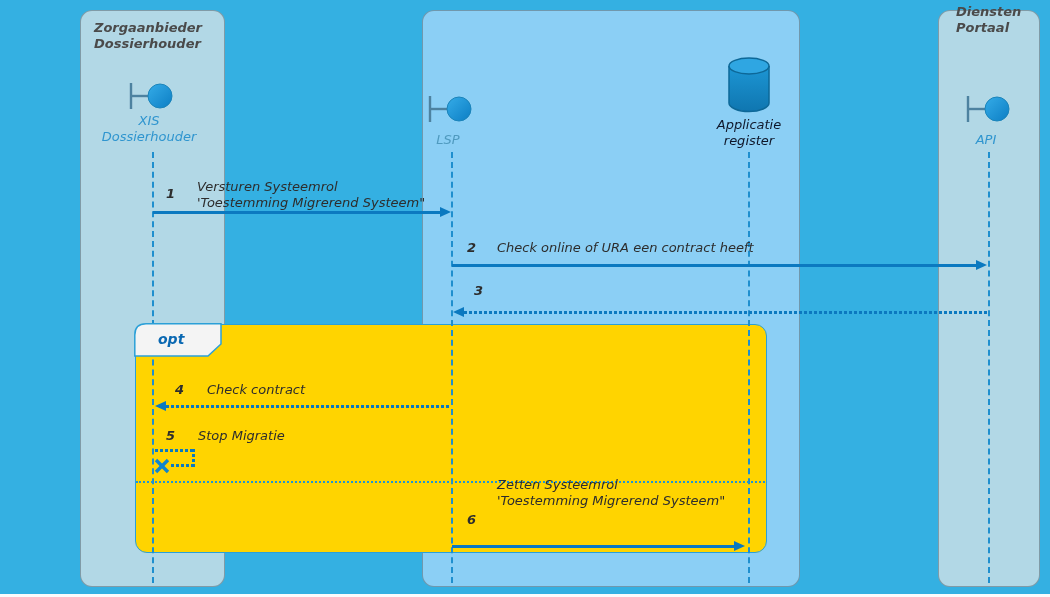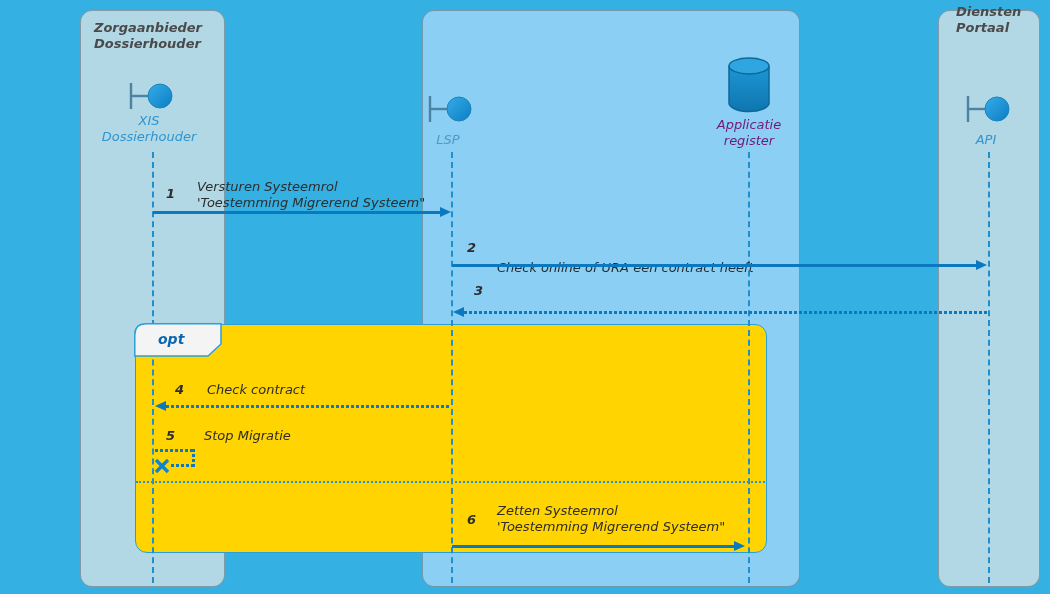--- a/index.html
+++ b/index.html
@@ -14,21 +14,21 @@
          border:1px solid rgba(95,115,125,.6);box-sizing:border-box;z-index:1;}
   .panel.light{background:#b2d8e6;}
   .panel.center{background:#8bcff5;}
   .panel-title{position:absolute;z-index:4;font-size:13px;font-weight:bold;
                color:#4a4a4a;line-height:1.25;white-space:pre-line;}
   
   .actor-icon{position:absolute;z-index:4;}
   .actor-label{position:absolute;z-index:4;font-size:13px;line-height:1.22;
                text-align:center;white-space:pre-line;color:#2f95cf;}
   .actor-label.muted{color:#4f9abf;}
-  .actor-label.white{color:#701a75;}
+  .actor-label.white{color:#0f172a;}
   
   .lifeline{position:absolute;top:152px;height:431px;width:0;
             border-left:2px dashed #1f8fce;z-index:3;}
   
   .fragment{position:absolute;left:135px;top:324px;width:632px;height:229px;
             background:#ffd400;border:1.5px solid #2ba0d8;border-radius:12px;
             box-sizing:border-box;z-index:2;}
   .fragment-divider{position:absolute;left:136px;top:481px;width:629px;height:0;
             border-top:2px dotted #2196d3;z-index:3;}
   .fragment-tab{position:absolute;left:134px;top:323px;z-index:4;}
@@ -150,21 +150,21 @@
     <div class="msg-num" style="left:166px;top:186px;">1</div>
     <div class="msg-text" style="left:197px;top:179px;">Versturen Systeemrol
 'Toestemming Migrerend Systeem"</div>
     <div class="a-line" style="left:153px;top:211px;width:288px;"></div>
     <div class="a-head-r" style="left:440px;top:207px;"></div>
   </div>
 
   
   <div class="grp">
     <div class="msg-num" style="left:467px;top:240px;">2</div>
-    <div class="msg-text" style="left:497px;top:240px;margin-top:20px;">Check online of URA een contract heeft</div>
+    <div class="msg-text" style="left:497px;top:240px;">Check online of URA een contract heeft</div>
     <div class="a-line" style="left:452px;top:264px;width:525px;"></div>
     <div class="a-head-r" style="left:976px;top:260px;"></div>
   </div>
 
   
   <div class="grp">
     <div class="msg-num" style="left:474px;top:283px;">3</div>
     <div class="a-head-l" style="left:453px;top:307px;"></div>
     <div class="a-line dotted" style="left:464px;top:311px;width:525px;"></div>
   </div>
@@ -173,35 +173,35 @@
   <div class="grp">
     <div class="msg-num" style="left:175px;top:382px;">4</div>
     <div class="msg-text" style="left:207px;top:382px;">Check contract</div>
     <div class="a-head-l" style="left:155px;top:401px;"></div>
     <div class="a-line dotted" style="left:166px;top:405px;width:283px;"></div>
   </div>
 
   
   <div class="grp">
     <div class="msg-num" style="left:166px;top:428px;">5</div>
-    <div class="msg-text" style="left:204px;top:428px;">Stop Migratie</div>
+    <div class="msg-text" style="left:198px;top:428px;">Stop Migratie</div>
     <div class="a-line dotted" style="left:155px;top:449px;width:40px;"></div>
     <div class="a-vline" style="left:192px;top:449px;height:18px;"></div>
     <div class="a-line dotted" style="left:171px;top:464px;width:24px;"></div>
     <div class="destroy-x" style="left:153px;top:457px;">
       <svg width="18" height="18" viewBox="0 0 18 18">
         <line x1="3" y1="3" x2="15" y2="15" stroke="#0f85cc" stroke-width="3.4"></line>
         <line x1="15" y1="3" x2="3" y2="15" stroke="#0f85cc" stroke-width="3.4"></line>
       </svg>
     </div>
   </div>
 
   
   <div class="grp">
     <div class="msg-num" style="left:467px;top:512px;">6</div>
-    <div class="msg-text" style="left:497px;top:503px;">Zetten Systeemrol
+    <div class="msg-text" style="left:497px;top:477px;">Zetten Systeemrol
 'Toestemming Migrerend Systeem"</div>
     <div class="a-line" style="left:452px;top:545px;width:283px;"></div>
     <div class="a-head-r" style="left:734px;top:541px;"></div>
   </div>
 
   <div class="bottom-strip"></div>
 </div>
 
 </body></html>

